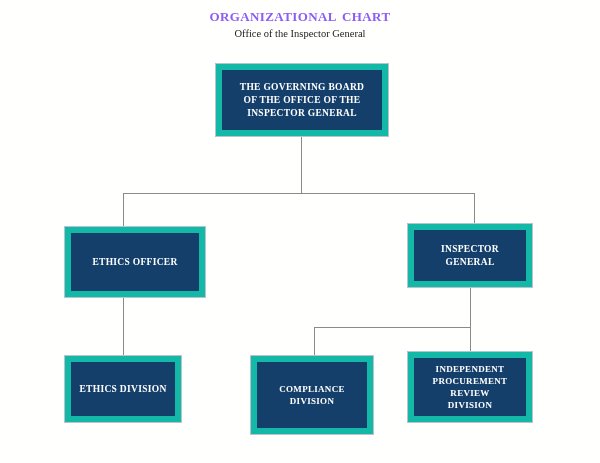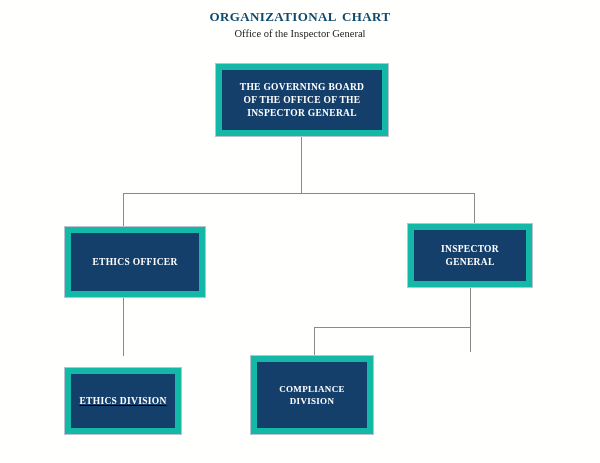--- a/index.html
+++ b/index.html
@@ -21,21 +21,21 @@
     position: absolute;
     left: 0;
     top: 4px;
     width: 600px;
     text-align: center;
   }
   #chart-title {
     font-family: "Liberation Serif", "DejaVu Serif", serif;
     font-size: 19px;
     font-weight: bold;
-    color: #0c4a6e;
+    color: #8b5cf6;
     letter-spacing: 0.4px;
     font-variant: small-caps;
     text-transform: lowercase;
     line-height: 22px;
   }
   #chart-subtitle {
     font-family: "Liberation Serif", "DejaVu Serif", serif;
     font-size: 10.5px;
     font-weight: normal;
     color: #222222;
@@ -113,22 +113,27 @@
   </div>
 
   <div class="node" style="left:65px; top:227px; width:140px; height:70px;">
     <span class="node-label">ETHICS OFFICER</span>
   </div>
 
   <div class="node" style="left:408px; top:224px; width:124px; height:63px;">
     <span class="node-label">INSPECTOR GENERAL</span>
   </div>
 
-  <div class="node" style="left:65px; top:368px; width:116px; height:66px;text-decoration:underline;">
+  <div class="node" style="left:65px; top:356px; width:116px; height:66px;">
     <span class="node-label">ETHICS DIVISION</span>
   </div>
 
   <div class="node" style="left:251px; top:356px; width:122px; height:78px;">
     <span class="node-label small">COMPLIANCE DIVISION</span>
   </div>
 
+  <div class="node" style="left:408px; top:352px; width:124px; height:70px;">
+    <span class="node-label small">INDEPENDENT
+PROCUREMENT REVIEW
+DIVISION</span>
+  </div>
 
 </div>
 
 </body></html>

